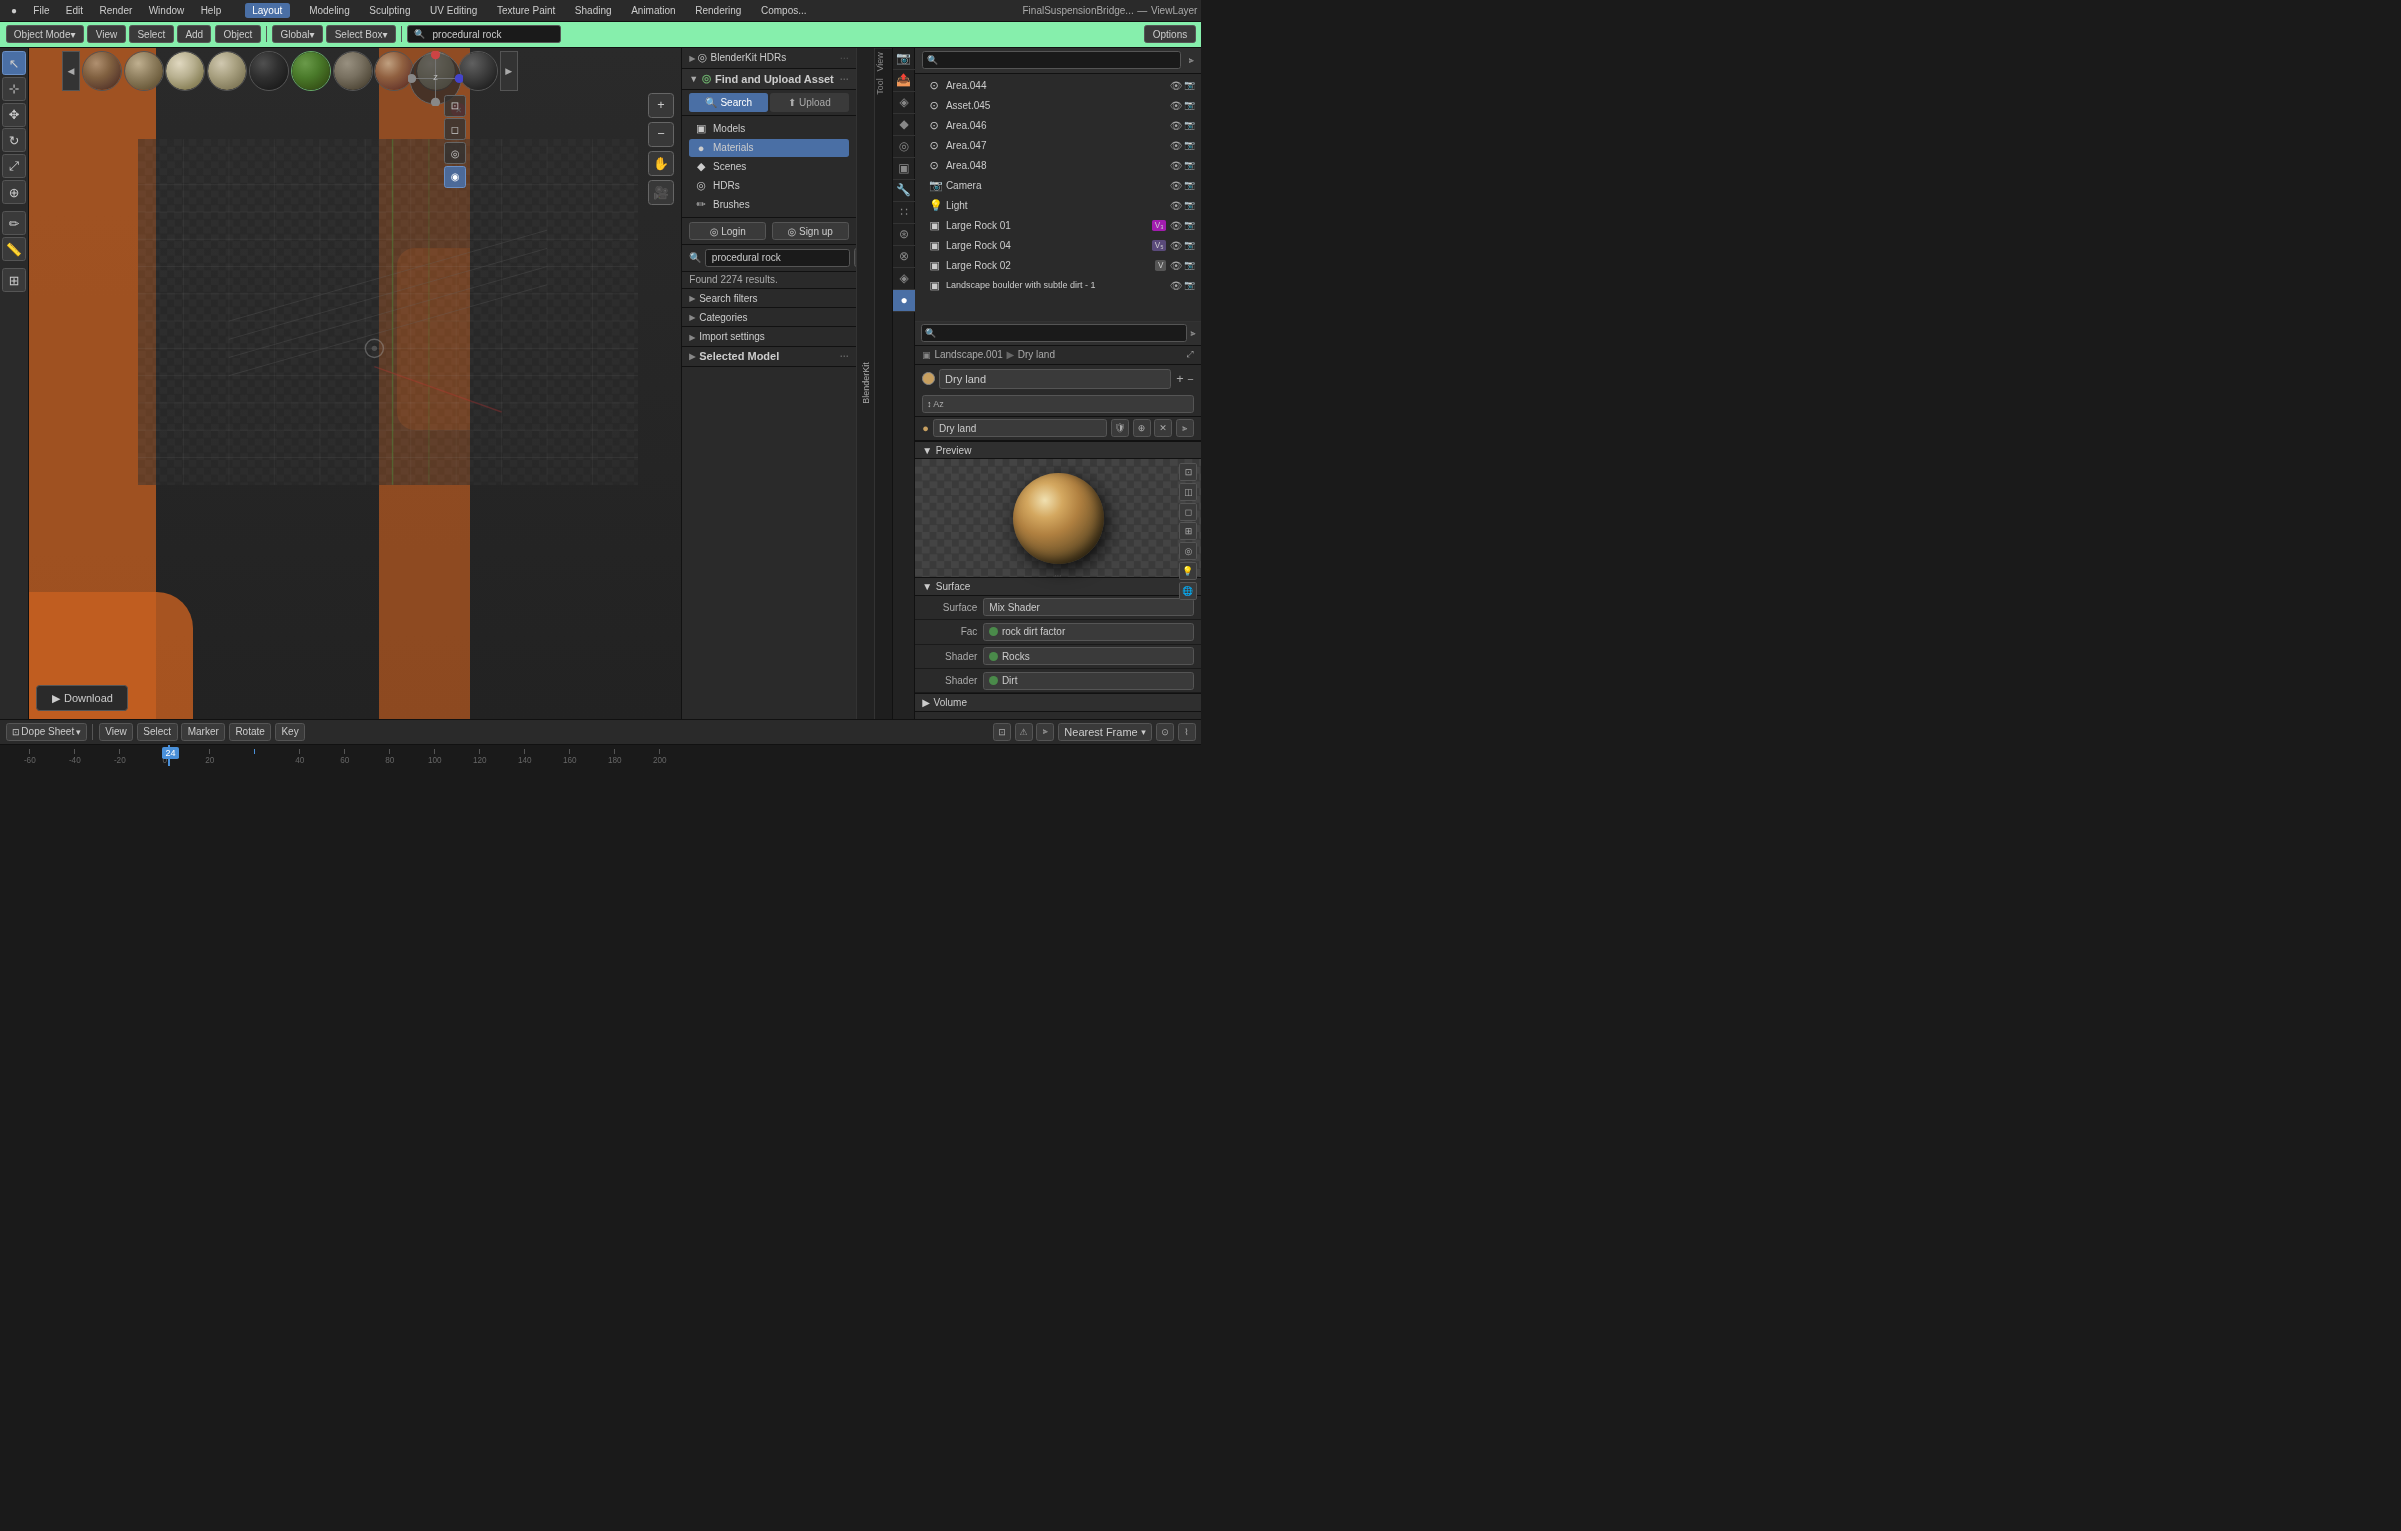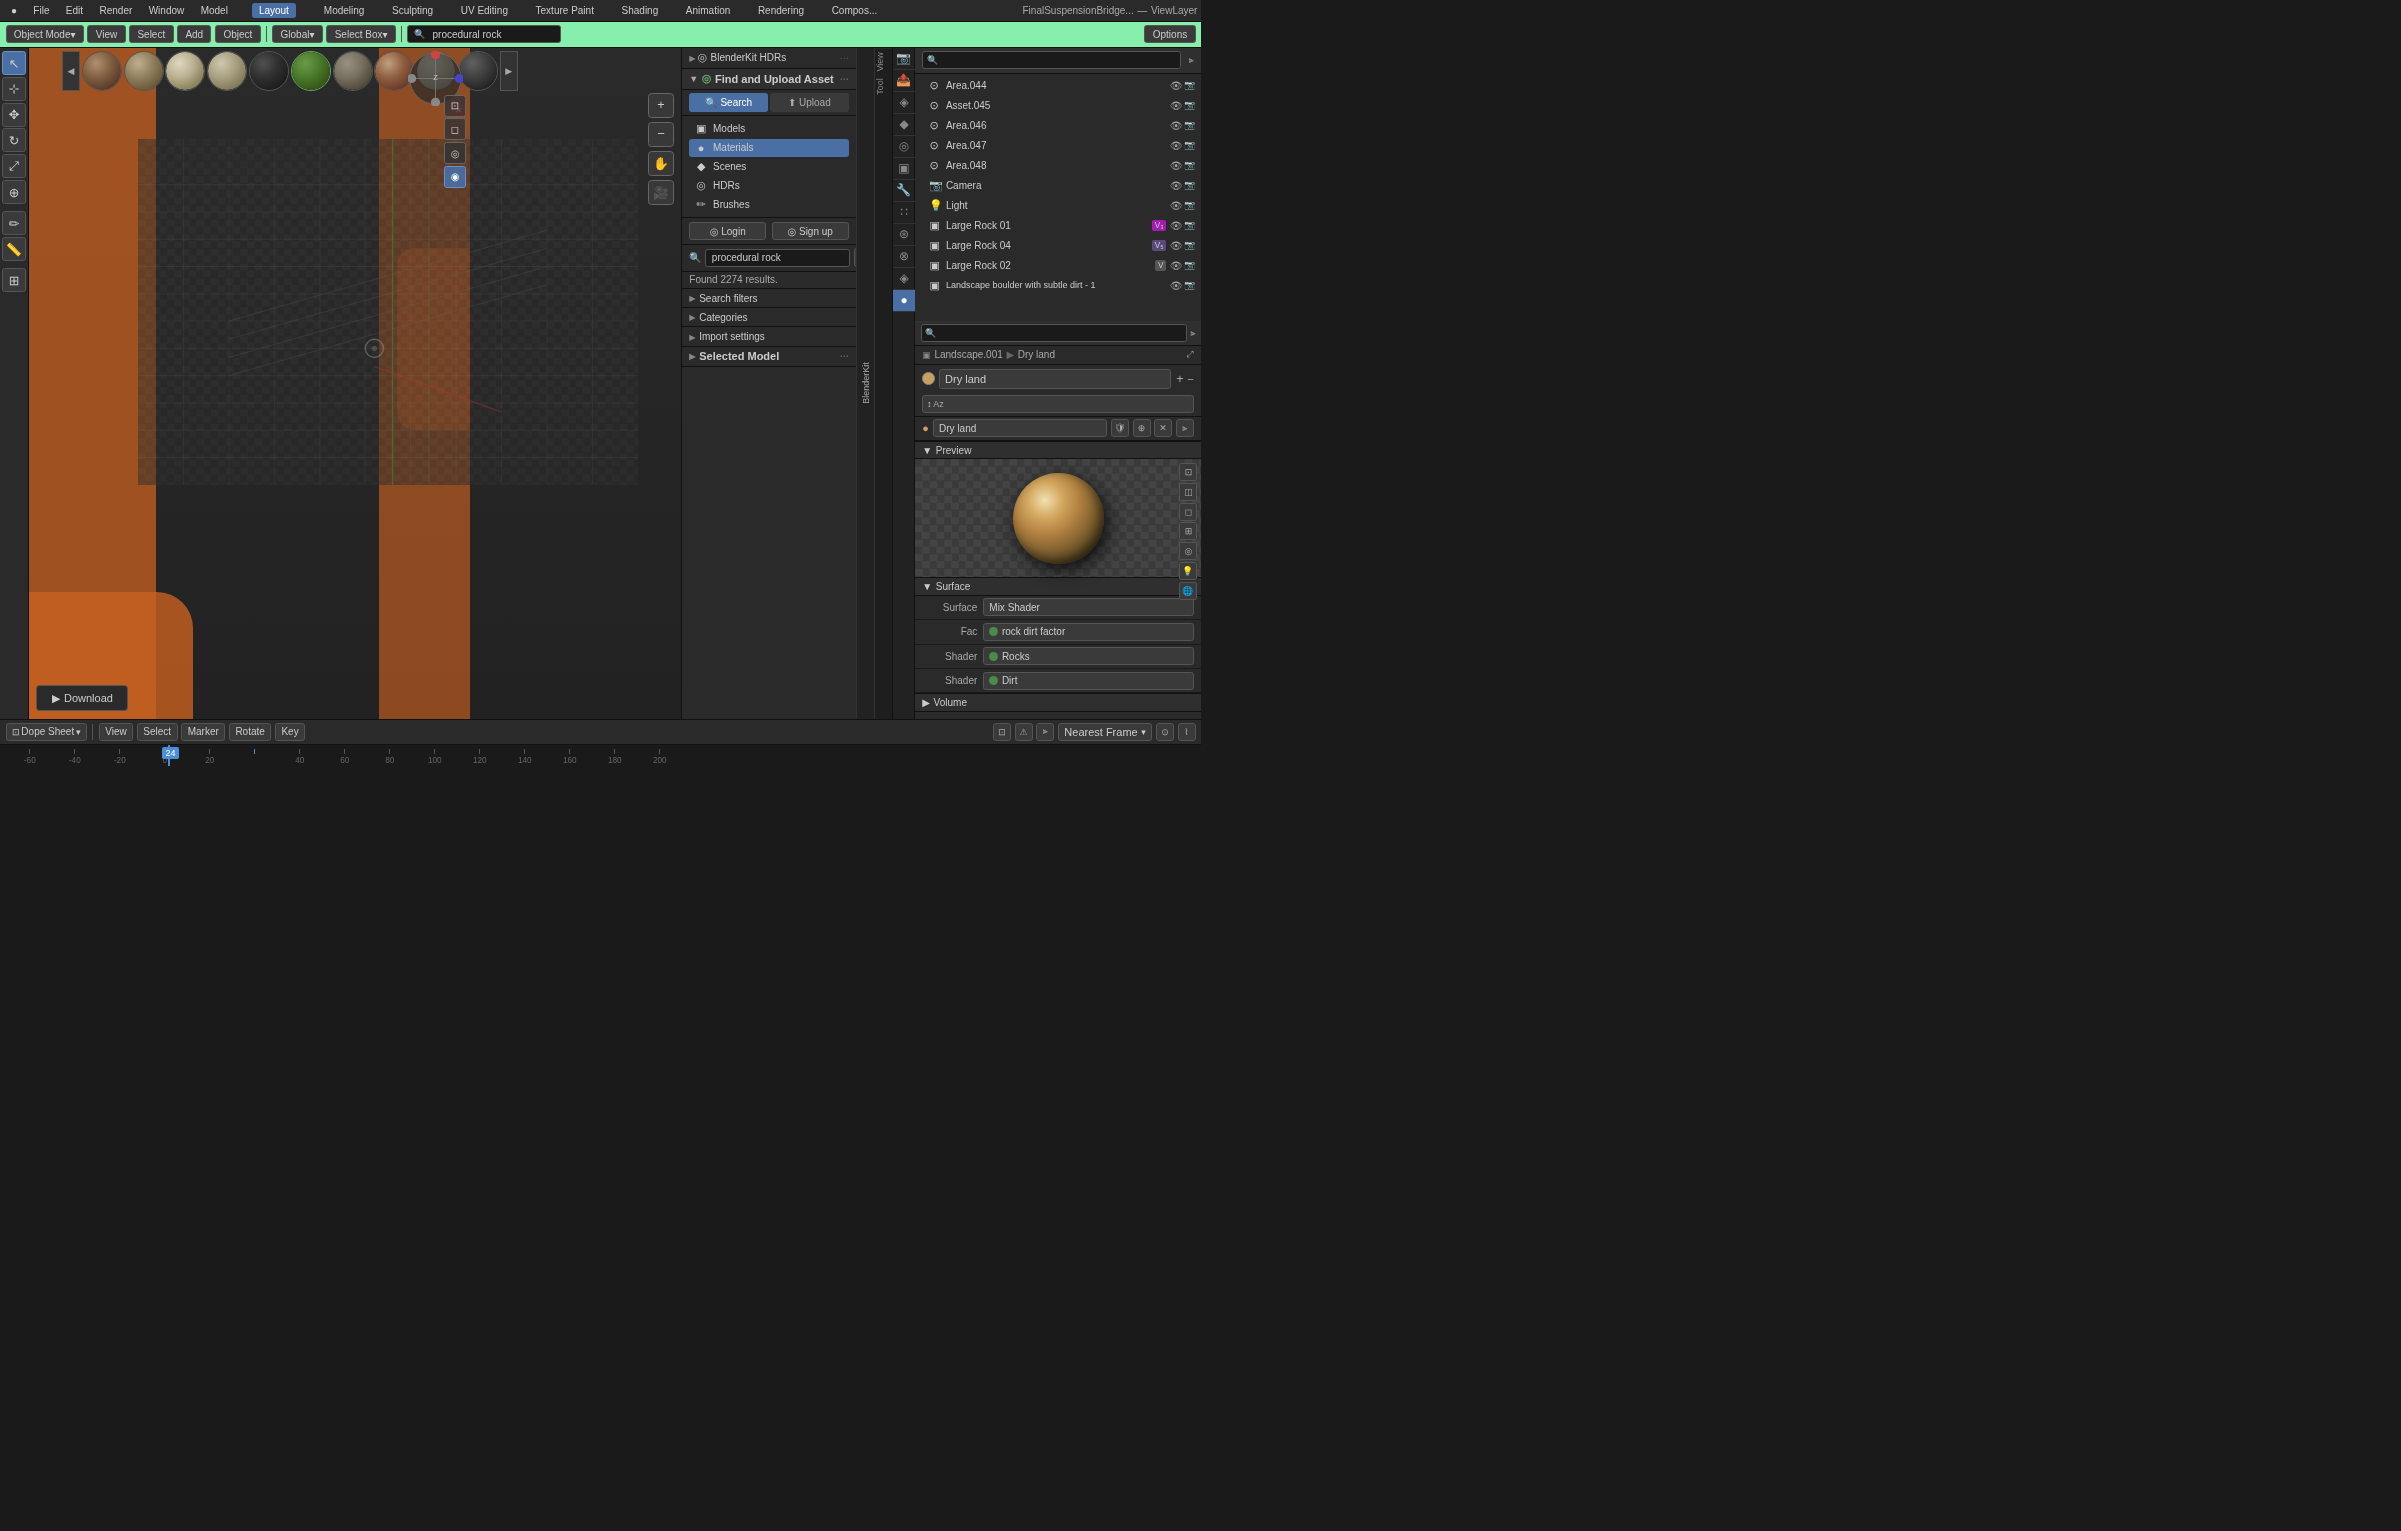--- a/index.html
+++ b/index.html
@@ -745,22 +745,22 @@
   </style>
 </head>
 <body>
 
 <div class="top-menu">
   <div class="top-menu-item">●</div>
   <div class="top-menu-item">File</div>
   <div class="top-menu-item">Edit</div>
   <div class="top-menu-item">Render</div>
   <div class="top-menu-item">Window</div>
-  <div class="top-menu-item">Model</div>
-  <div style="display:flex; gap:13px; margin-left:7.3px;">
+  <div class="top-menu-item">Help</div>
+  <div style="display:flex; gap:5px; margin-left:7.3px;">
     <div class="top-menu-item"><span class="layout-active">Layout</span></div>
     <div class="top-menu-item">Modeling</div>
     <div class="top-menu-item">Sculpting</div>
     <div class="top-menu-item">UV Editing</div>
     <div class="top-menu-item">Texture Paint</div>
     <div class="top-menu-item">Shading</div>
     <div class="top-menu-item">Animation</div>
     <div class="top-menu-item">Rendering</div>
     <div class="top-menu-item">Compos...</div>
   </div>

